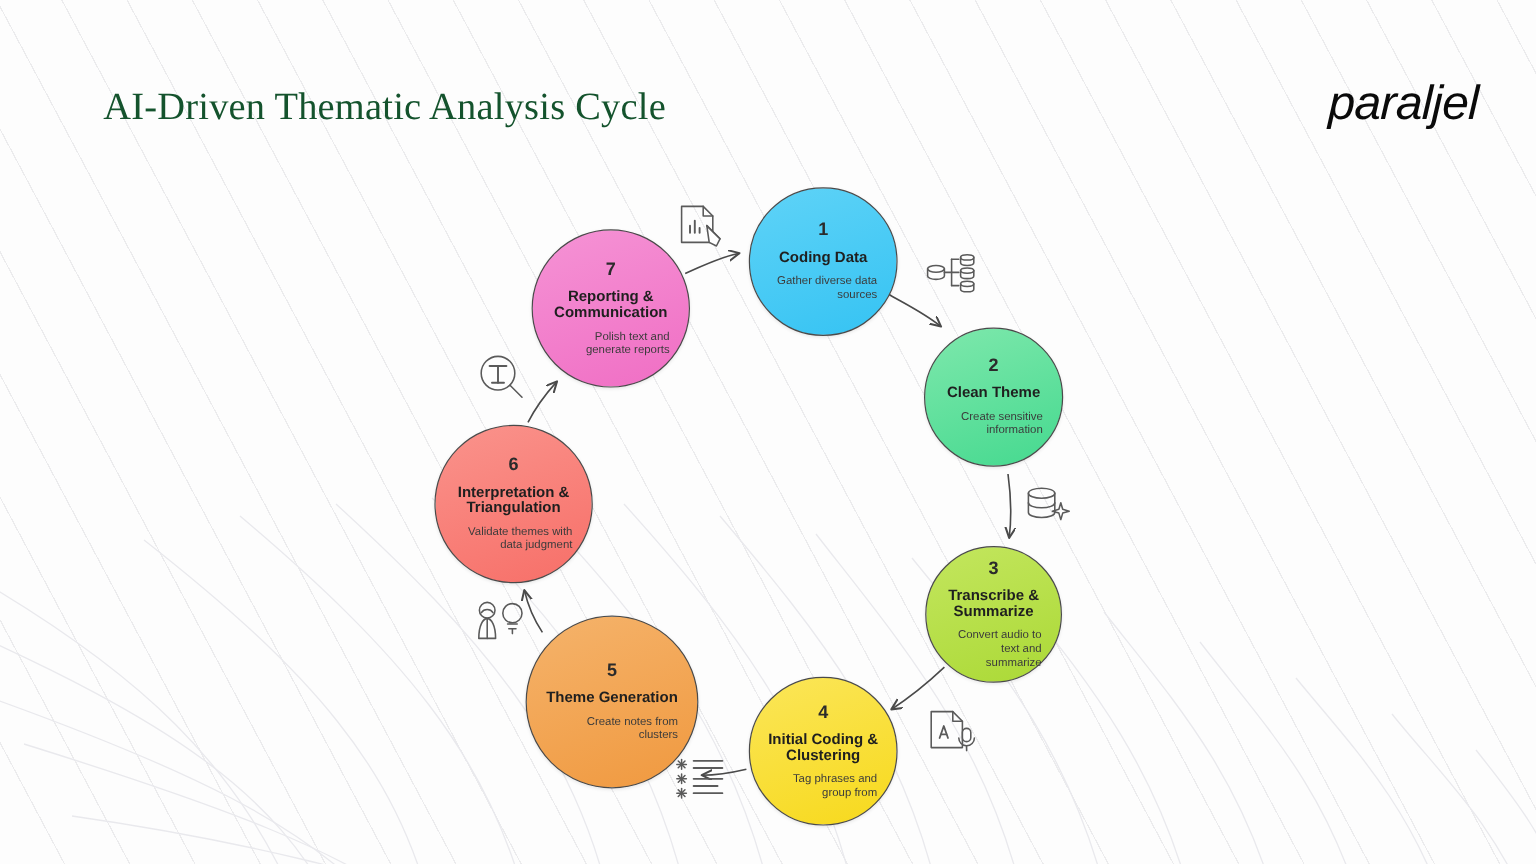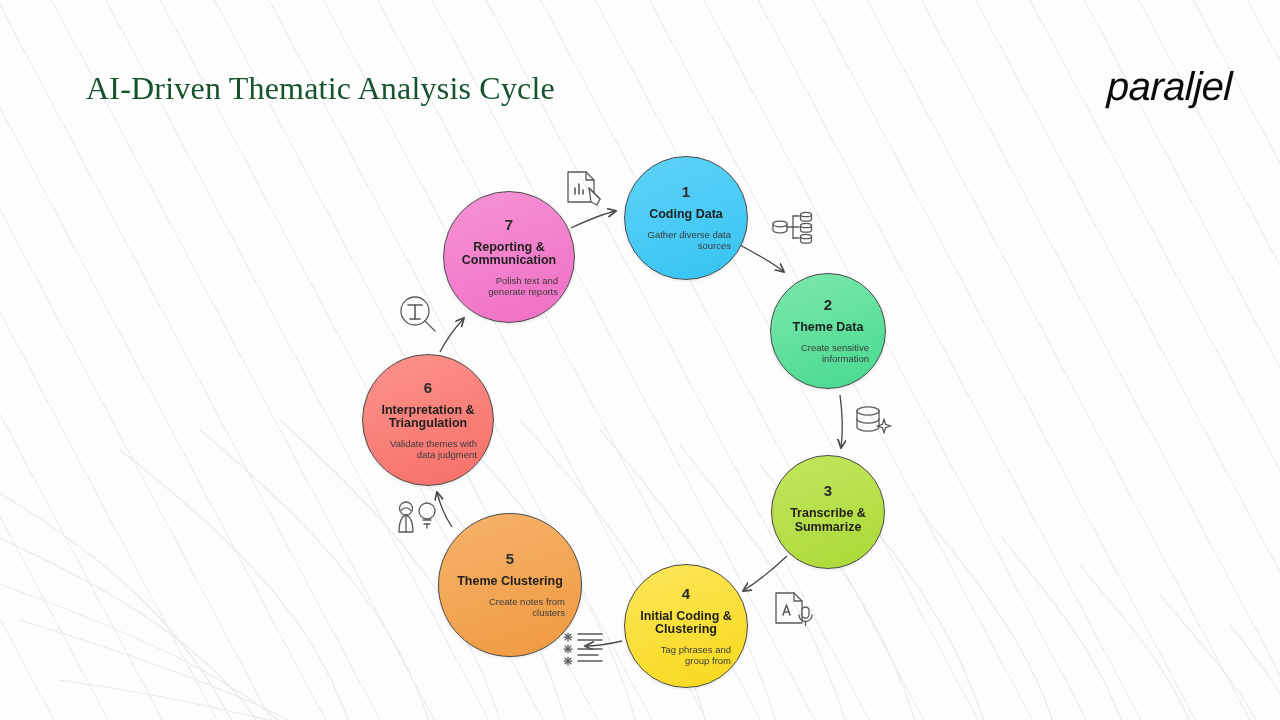--- a/index.html
+++ b/index.html
@@ -268,35 +268,36 @@
   </svg>
 
   <div id="nodes">
       <div class="node" style="left: 624px; top: 156px; width: 124px; height: 124px; background: linear-gradient(160deg, rgb(95, 211, 247) 0%, rgb(53, 195, 243) 100%);">
         <div class="num">1</div>
         <div class="ttl">Coding Data</div>
         <div class="desc">Gather diverse data sources</div>
       </div>
       <div class="node" style="left: 770px; top: 273px; width: 116px; height: 116px; background: linear-gradient(160deg, rgb(126, 232, 172) 0%, rgb(69, 217, 143) 100%);">
         <div class="num">2</div>
-        <div class="ttl">Theme Data</div>
+        <div class="ttl">Clean Theme</div>
         <div class="desc">Create sensitive information</div>
       </div>
       <div class="node" style="left: 771px; top: 455px; width: 114px; height: 114px; background: linear-gradient(160deg, rgb(195, 230, 94) 0%, rgb(171, 217, 54) 100%);">
         <div class="num">3</div>
         <div class="ttl">Transcribe &amp; Summarize</div>
+        <div class="desc">Convert audio to text and summarize</div>
       </div>
       <div class="node" style="left: 624px; top: 564px; width: 124px; height: 124px; background: linear-gradient(160deg, rgb(251, 230, 89) 0%, rgb(247, 217, 28) 100%);">
         <div class="num">4</div>
         <div class="ttl">Initial Coding &amp; Clustering</div>
         <div class="desc">Tag phrases and group from</div>
       </div>
       <div class="node" style="left: 438px; top: 513px; width: 144px; height: 144px; background: linear-gradient(160deg, rgb(245, 179, 107) 0%, rgb(240, 153, 63) 100%);">
         <div class="num">5</div>
-        <div class="ttl">Theme Clustering</div>
+        <div class="ttl">Theme Generation</div>
         <div class="desc">Create notes from clusters</div>
       </div>
       <div class="node" style="left: 362px; top: 354px; width: 132px; height: 132px; background: linear-gradient(160deg, rgb(250, 147, 140) 0%, rgb(247, 111, 104) 100%);">
         <div class="num">6</div>
         <div class="ttl">Interpretation &amp; Triangulation</div>
         <div class="desc">Validate themes with data judgment</div>
       </div>
       <div class="node" style="left: 443px; top: 191px; width: 132px; height: 132px; background: linear-gradient(160deg, rgb(245, 147, 213) 0%, rgb(240, 110, 196) 100%);">
         <div class="num">7</div>
         <div class="ttl">Reporting &amp; Communication</div>

